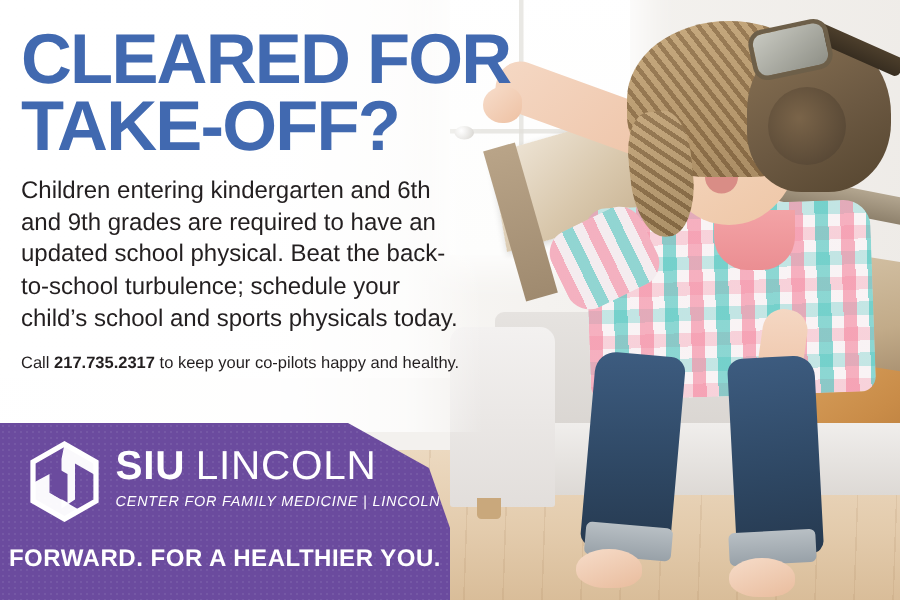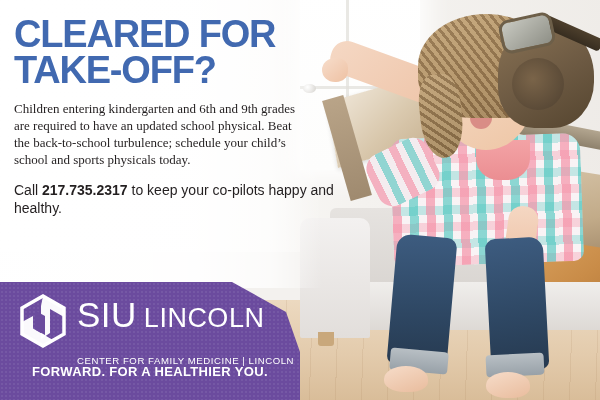--- a/index.html
+++ b/index.html
@@ -321,51 +321,51 @@
   .copy {
     position: absolute;
     left: 14px; top: 16px;
     width: 330px;
   }
 
   .headline {
     color: #4169b0;
     font-family: "Liberation Sans", sans-serif;
     font-weight: bold;
-    font-size: 38px;
+    font-size: 47px;
     line-height: 0.96;
     letter-spacing: -1.2px;
     margin: 0;
     white-space: pre-line;
   }
 
   .subhead {
     color: #7b3f98;
     font-family: "Liberation Sans", sans-serif;
     font-weight: bold;
     font-size: 16.5px;
     line-height: 1.12;
     letter-spacing: -0.2px;
     margin: 12px 0 0 0;
     white-space: pre-line;
   }
 
   .body-copy {
     color: #231f20;
-    font-family: Liberation Serif, serif;
-    font-size: 13px;
+    font-family: Liberation Sans, sans-serif;
+    font-size: 16px;
     line-height: 1.32;
     margin: 11px 0 0 0;
     width: 296px;
   }
 
   .call-line {
     color: #231f20;
     font-family: "Liberation Sans", sans-serif;
-    font-size: 14px;
+    font-size: 11px;
     line-height: 1.32;
     margin: 12px 0 0 0;
     width: 320px;
   }
   .call-line b { font-weight: bold; }
 
   
   .purple-band {
     position: absolute;
     left: 0; bottom: 0;
@@ -390,47 +390,48 @@
   .logo-mark { width: 50px; height: 54px; flex: 0 0 auto; }
   .logo-text { margin-left: 9px; padding-top: 3px; }
   .logo-wordmark {
     display: flex;
     align-items: baseline;
     color: #ffffff;
     font-family: "Liberation Sans", sans-serif;
     line-height: 1;
   }
   .wm-siu {
-    font-weight: normal;
-    font-size: 35px;
+    font-weight: bold;
+    font-size: 27px;
     letter-spacing: 0.5px;
   }
   .wm-med {
     font-weight: normal;
     font-size: 27px;
     letter-spacing: 0.5px;
     margin-left: 7px;
   }
   .logo-sub {
     color: #ffffff;
     font-family: "Liberation Sans", sans-serif;
     font-size: 9.6px;
     letter-spacing: 0.55px;
-    margin-top: 23px;
+    margin-top: 5px;
     white-space: nowrap;
+    font-style: italic;
   }
   .tagline {
     position: absolute;
     left: 0; top: 82px;
     width: 300px;
     text-align: center;
     color: #ffffff;
     font-family: "Liberation Sans", sans-serif;
     font-weight: bold;
-    font-size: 13px;
+    font-size: 16px;
     letter-spacing: 0.35px;
     z-index: 2;
   }
 </style>
 </head>
 <body>
 
 <div class="ad">
 
   <div class="photo">

